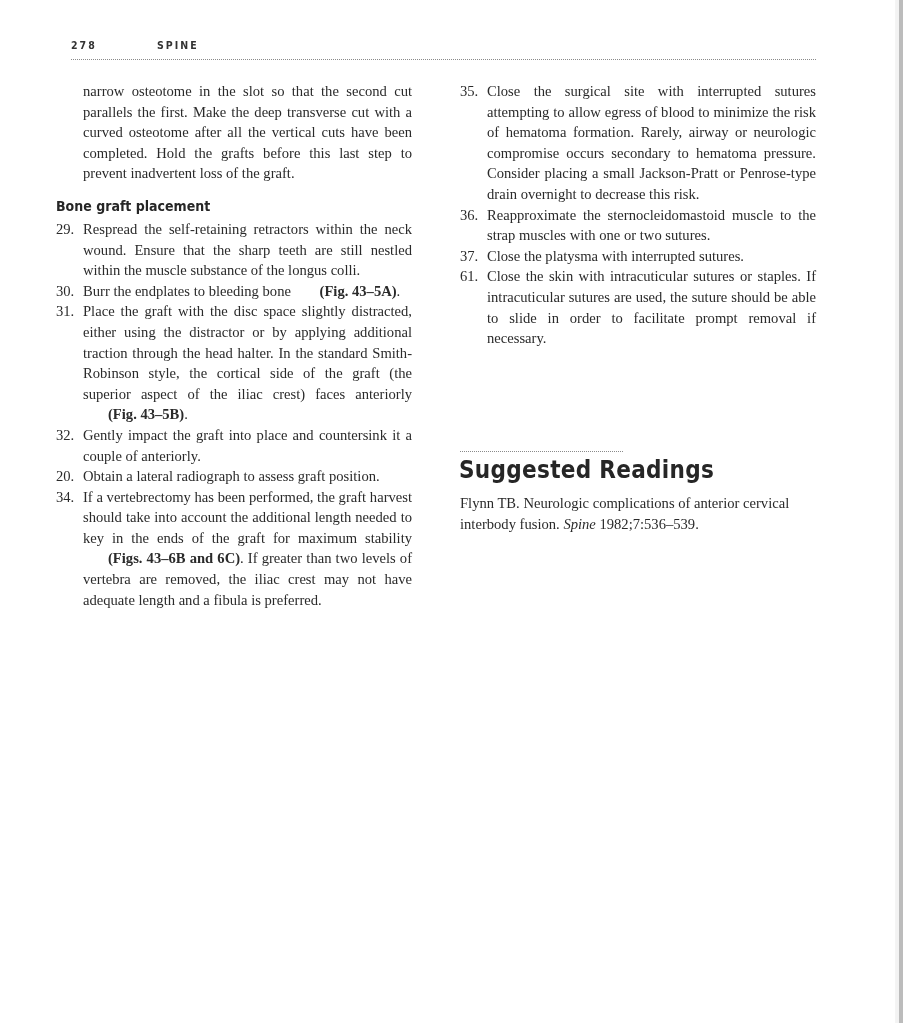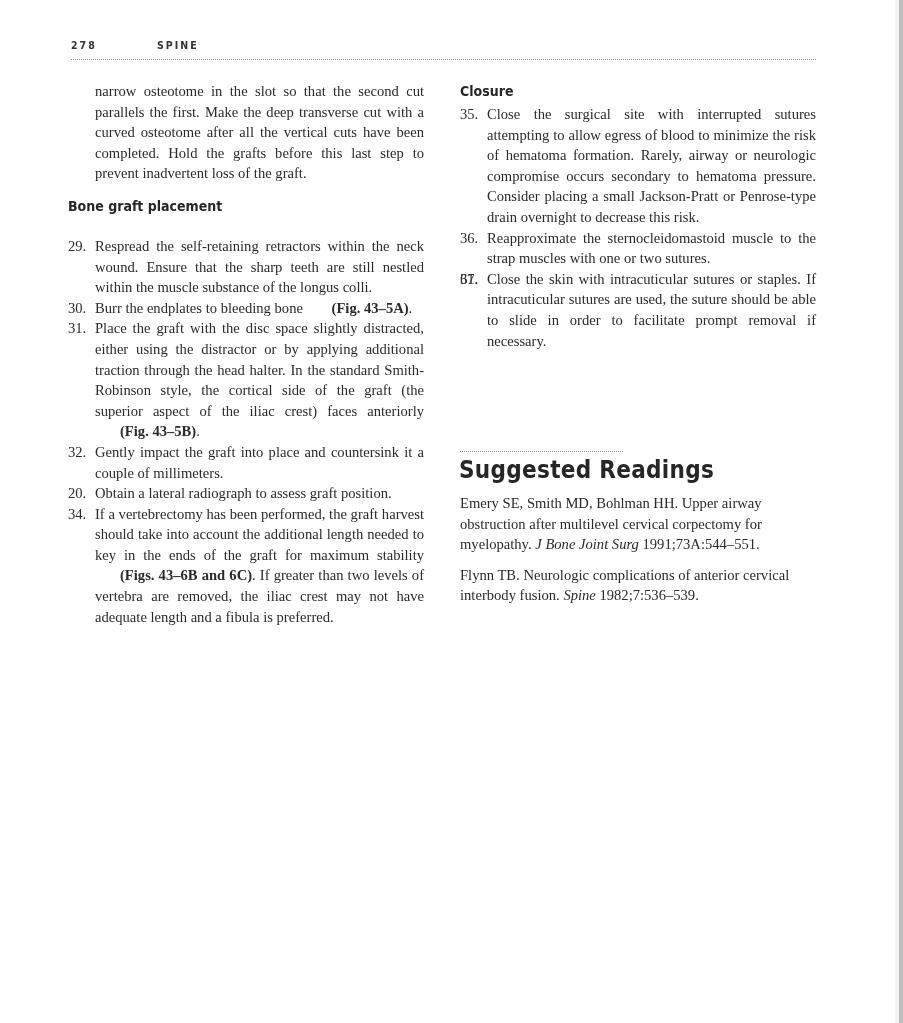--- a/index.html
+++ b/index.html
@@ -13,32 +13,32 @@
   .running-head { position: absolute; top: 39px; left: 71px; width: 745px; height: 20px; }
   .page-num, .section-name {
     position: absolute; top: 0; font-family: "DejaVu Sans Condensed", "DejaVu Sans", sans-serif;
     font-weight: bold; font-size: 10.5px; letter-spacing: 2px; color: #333; text-align: center;
   }
   .page-num { left: 0; }
   .section-name { left: 86px; }
   .head-rule { position: absolute; top: 59px; left: 71px; width: 745px; height: 0; border-top: 1px dotted #8a8a8a; }
 
   .col { position: absolute; width: 356px; font-size: 14.6px; line-height: 20.6px; }
-  .col-left { left: 68px; top: 81px; }
+  .col-left { left: 56px; top: 81px; }
   .col-right { left: 460px; top: 81px; }
 
   .para { margin: 0; text-align: justify; }
   .indent { padding-left: 27px; }
   .item { position: relative; padding-left: 27px; text-align: justify; margin: 0; }
   .item .num { position: absolute; left: 0; top: 0; }
   .subhead {
     font-family: "DejaVu Sans Condensed", "DejaVu Sans", sans-serif; font-weight: bold;
     font-size: 14px; color: #262626; margin: 0; line-height: 20px;
   }
-  .subhead-left { margin-top: 12px; margin-bottom: 20px; }
+  .subhead-left { margin-top: 12px; margin-bottom: 3px; }
   .subhead-right { margin-bottom: 3px; }
   b { font-weight: bold; padding-left: 25px; }
 
   .readings-rule { position: absolute; left: 460px; top: 451px; width: 163px; border-top: 1px dotted #8a8a8a; }
   .readings-title {
     position: absolute; left: 459px; top: 456px; font-family: "DejaVu Sans Condensed", "DejaVu Sans", sans-serif;
     font-weight: bold; font-size: 24px; color: #262626; letter-spacing: 0.3px;
   }
   .readings { position: absolute; left: 460px; top: 493px; width: 360px; font-size: 14.6px; line-height: 20.6px; }
   .ref { margin: 0 0 10px 0; }
@@ -68,54 +68,51 @@
   <div class="item">
     <span class="num">30.</span>
     <span>Burr the endplates to bleeding bone </span><b>(Fig. 43–5A)</b><span>.</span>
   </div>
   <div class="item">
     <span class="num">31.</span>
     <span>Place the graft with the disc space slightly distracted, either using the distractor or by applying additional traction through the head halter. In the standard Smith-Robinson style, the cortical side of the graft (the superior aspect of the iliac crest) faces anteriorly </span><b>(Fig. 43–5B)</b><span>.</span>
   </div>
   <div class="item">
     <span class="num">32.</span>
-    <span>Gently impact the graft into place and countersink it a couple of millimeters.</span>
+    <span>Gently impact the graft into place and countersink it a couple of anteriorly.</span>
   </div>
   <div class="item">
     <span class="num">20.</span>
     <span>Obtain a lateral radiograph to assess graft position.</span>
   </div>
   <div class="item">
     <span class="num">34.</span>
     <span>If a vertebrectomy has been performed, the graft harvest should take into account the additional length needed to key in the ends of the graft for maximum stability </span><b>(Figs. 43–6B and 6C)</b><span>. If greater than two levels of vertebra are removed, the iliac crest may not have adequate length and a fibula is preferred.</span>
   </div>
 </div>
 
 <div class="col col-right">
-  <h3 class="subhead subhead-right">Closure</h3>
   <div class="item">
     <span class="num">35.</span>
     <span>Close the surgical site with interrupted sutures attempting to allow egress of blood to minimize the risk of hematoma formation. Rarely, airway or neurologic compromise occurs secondary to hematoma pressure. Consider placing a small Jackson-Pratt or Penrose-type drain overnight to decrease this risk.</span>
   </div>
   <div class="item">
     <span class="num">36.</span>
     <span>Reapproximate the sternocleidomastoid muscle to the strap muscles with one or two sutures.</span>
   </div>
   <div class="item">
     <span class="num">37.</span>
+    <span>Close the platysma with interrupted sutures.</span>
   </div>
   <div class="item">
     <span class="num">61.</span>
     <span>Close the skin with intracuticular sutures or staples. If intracuticular sutures are used, the suture should be able to slide in order to facilitate prompt removal if necessary.</span>
   </div>
 </div>
 
 <div class="readings-rule"></div>
 <div class="readings-title">Suggested Readings</div>
 
 <div class="readings">
   <p class="ref">
-    <span>Emery SE, Smith MD, Bohlman HH. Upper airway obstruction after multilevel cervical corpectomy for myelopathy. </span><i>J Bone Joint Surg</i><span> 1991;73A:544–551.</span>
-  </p>
-  <p class="ref">
     <span>Flynn TB. Neurologic complications of anterior cervical interbody fusion. </span><i>Spine</i><span> 1982;7:536–539.</span>
   </p>
 </div>
 
 </body></html>

